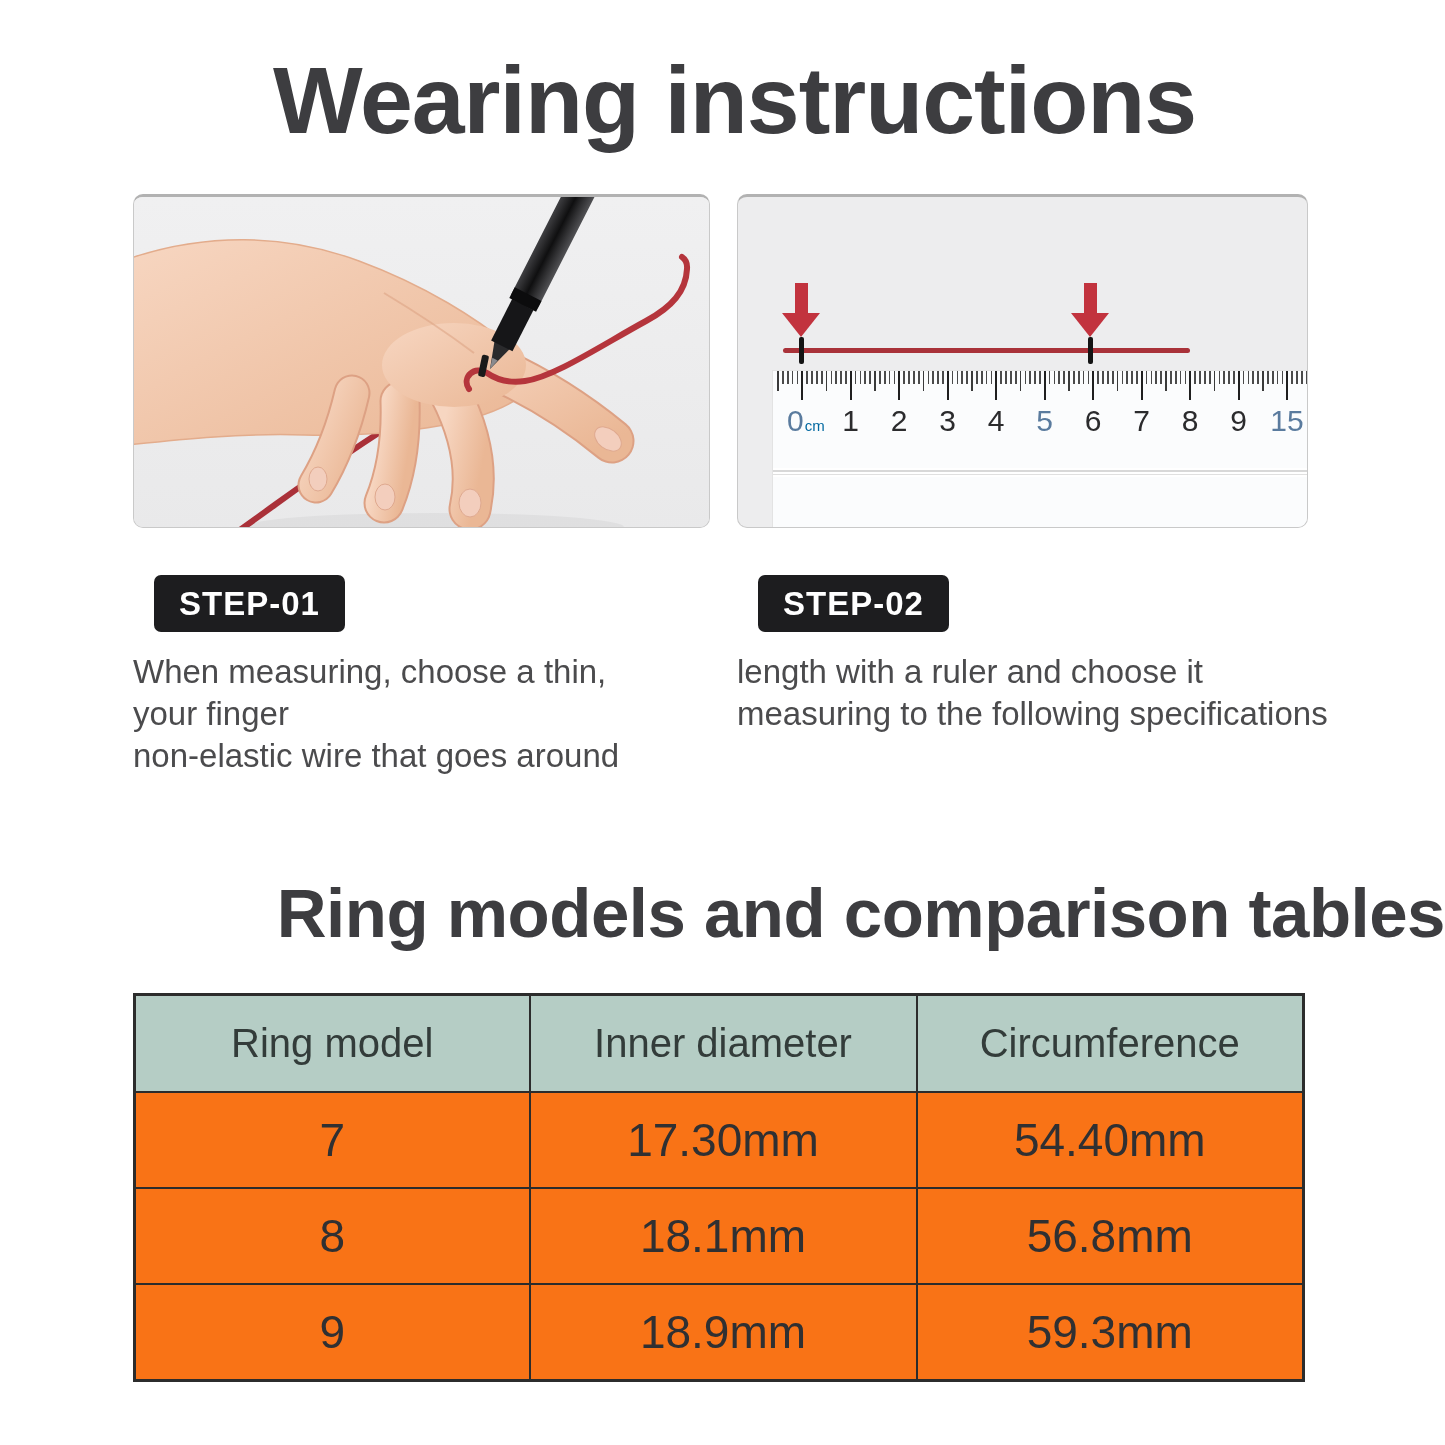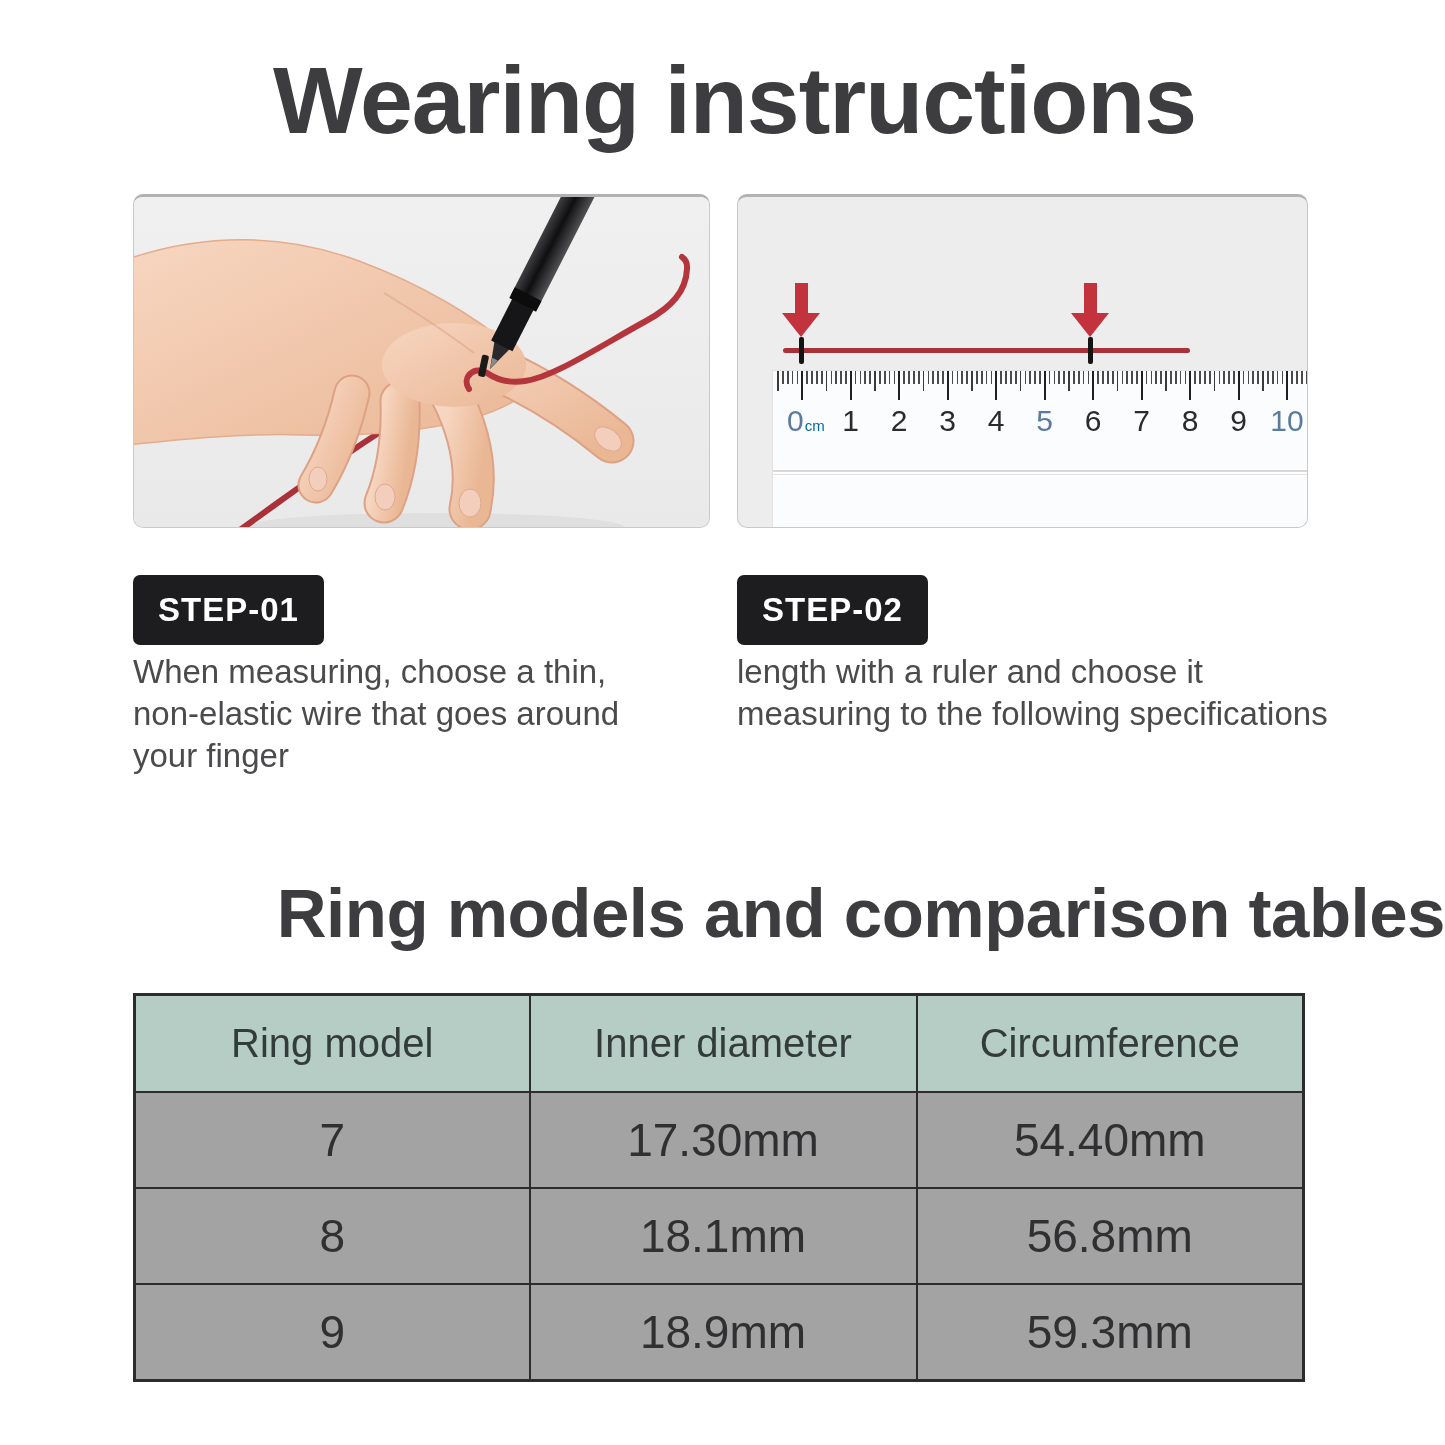--- a/index.html
+++ b/index.html
@@ -46,33 +46,33 @@
     background:repeating-linear-gradient(90deg,#1f1f1f 0 2.2px,transparent 2.2px 48.5px);}
   .num{position:absolute;top:33px;font-size:30px;color:#2b2b2d;transform:translateX(-50%);
     left:calc(29px + var(--i)*48.5px);white-space:nowrap;}
   .num.accent{color:var(--ruler-accent,#5a7b9e);}
   .num.num-first{transform:translateX(-15px);}
   .num .unit{font-size:15px;font-style:normal;color:#0369a1;margin-left:1px;}
   .ruler-edge{position:absolute;left:0;right:0;top:97px;height:9px;
     background:linear-gradient(#ffffff 0 2px,#d8d8d8 2px 3.5px,#ffffff 3.5px 5.5px,#e0e0e0 5.5px 7px,#ffffff 7px);}
   
   .badge{
-    position:absolute;top:575px;height:70px;display:inline-flex;align-items:center;
+    position:absolute;top:575px;height:57px;display:inline-flex;align-items:center;
     padding:0 25px;border-radius:7px;
     background:var(--badge-bg,#1d1d1f);color:var(--badge-text,#fff);
-    font-size:33px;font-weight:700;letter-spacing:1px;
+    font-size:33px;font-weight:700;letter-spacing:1px;margin-left:21px;
   }
   .badge-1{left:133px;}.badge-2{left:737px;}
   .para{position:absolute;top:651px;font-size:33px;line-height:42px;color:var(--body-text,#4b4b4d);}
   .para-1{left:133px;}.para-2{left:737px;}
   .para div{white-space:nowrap;}
   
   .ring-table{
     position:absolute;left:133px;top:993px;border-collapse:collapse;table-layout:fixed;
-    background:#a3a3a3;border:3px solid var(--table-border,#2c2c2c);padding-left:44px;
+    background:#f97316;border:3px solid var(--table-border,#2c2c2c);padding-left:44px;
   }
   .ring-table th,.ring-table td{border:2.5px solid var(--table-border,#2c2c2c);text-align:center;padding:0;}
   .ring-table th{height:95px;background:var(--table-header-bg,#b5cdc5);font-size:40px;font-weight:400;color:#333c3a;}
   .ring-table td{height:94px;font-size:46px;font-weight:400;color:#303032;}
 </style>
 </head>
 <body>
 
 <div class="canvas">
 
@@ -158,32 +158,32 @@
       <span class="num accent num-first" style="--i:0"><span>0</span><i class="unit">cm</i></span>
       <span class="num" style="--i:1">1</span>
       <span class="num" style="--i:2">2</span>
       <span class="num" style="--i:3">3</span>
       <span class="num" style="--i:4">4</span>
       <span class="num accent" style="--i:5">5</span>
       <span class="num" style="--i:6">6</span>
       <span class="num" style="--i:7">7</span>
       <span class="num" style="--i:8">8</span>
       <span class="num" style="--i:9">9</span>
-      <span class="num accent" style="--i:10">10</span>
+      <span class="num accent" style="--i:10">15</span>
       <div class="ruler-edge"></div>
     </div>
   </section>
 
   <div class="badge badge-1">STEP-01</div>
   <div class="badge badge-2">STEP-02</div>
 
   <div class="para para-1">
     <div>When measuring, choose a thin,</div>
+    <div>your finger</div>
     <div>non-elastic wire that goes around</div>
-    <div>your finger</div>
   </div>
   <div class="para para-2">
     <div>length with a ruler and choose it</div>
     <div>measuring to the following specifications</div>
   </div>
 
   <h2 class="h-section">Ring models and comparison tables</h2>
 
   <table class="ring-table">
     <colgroup>

